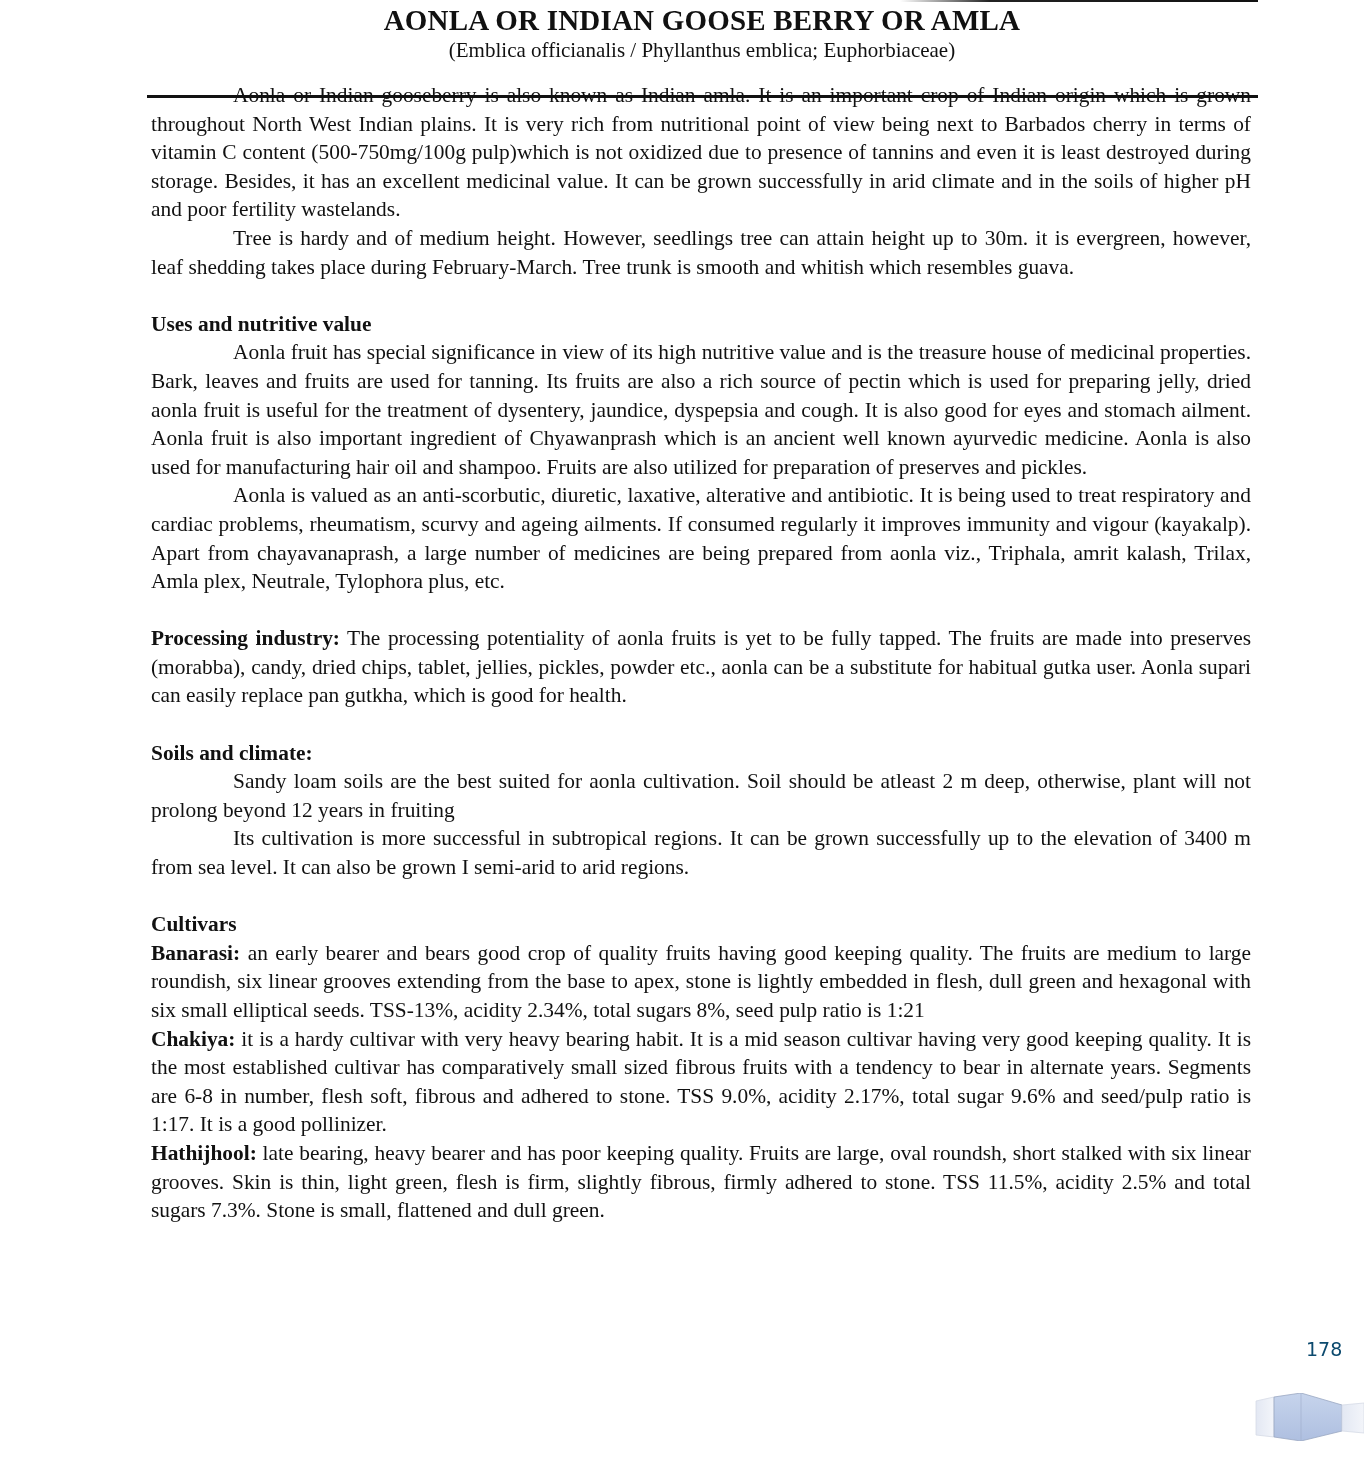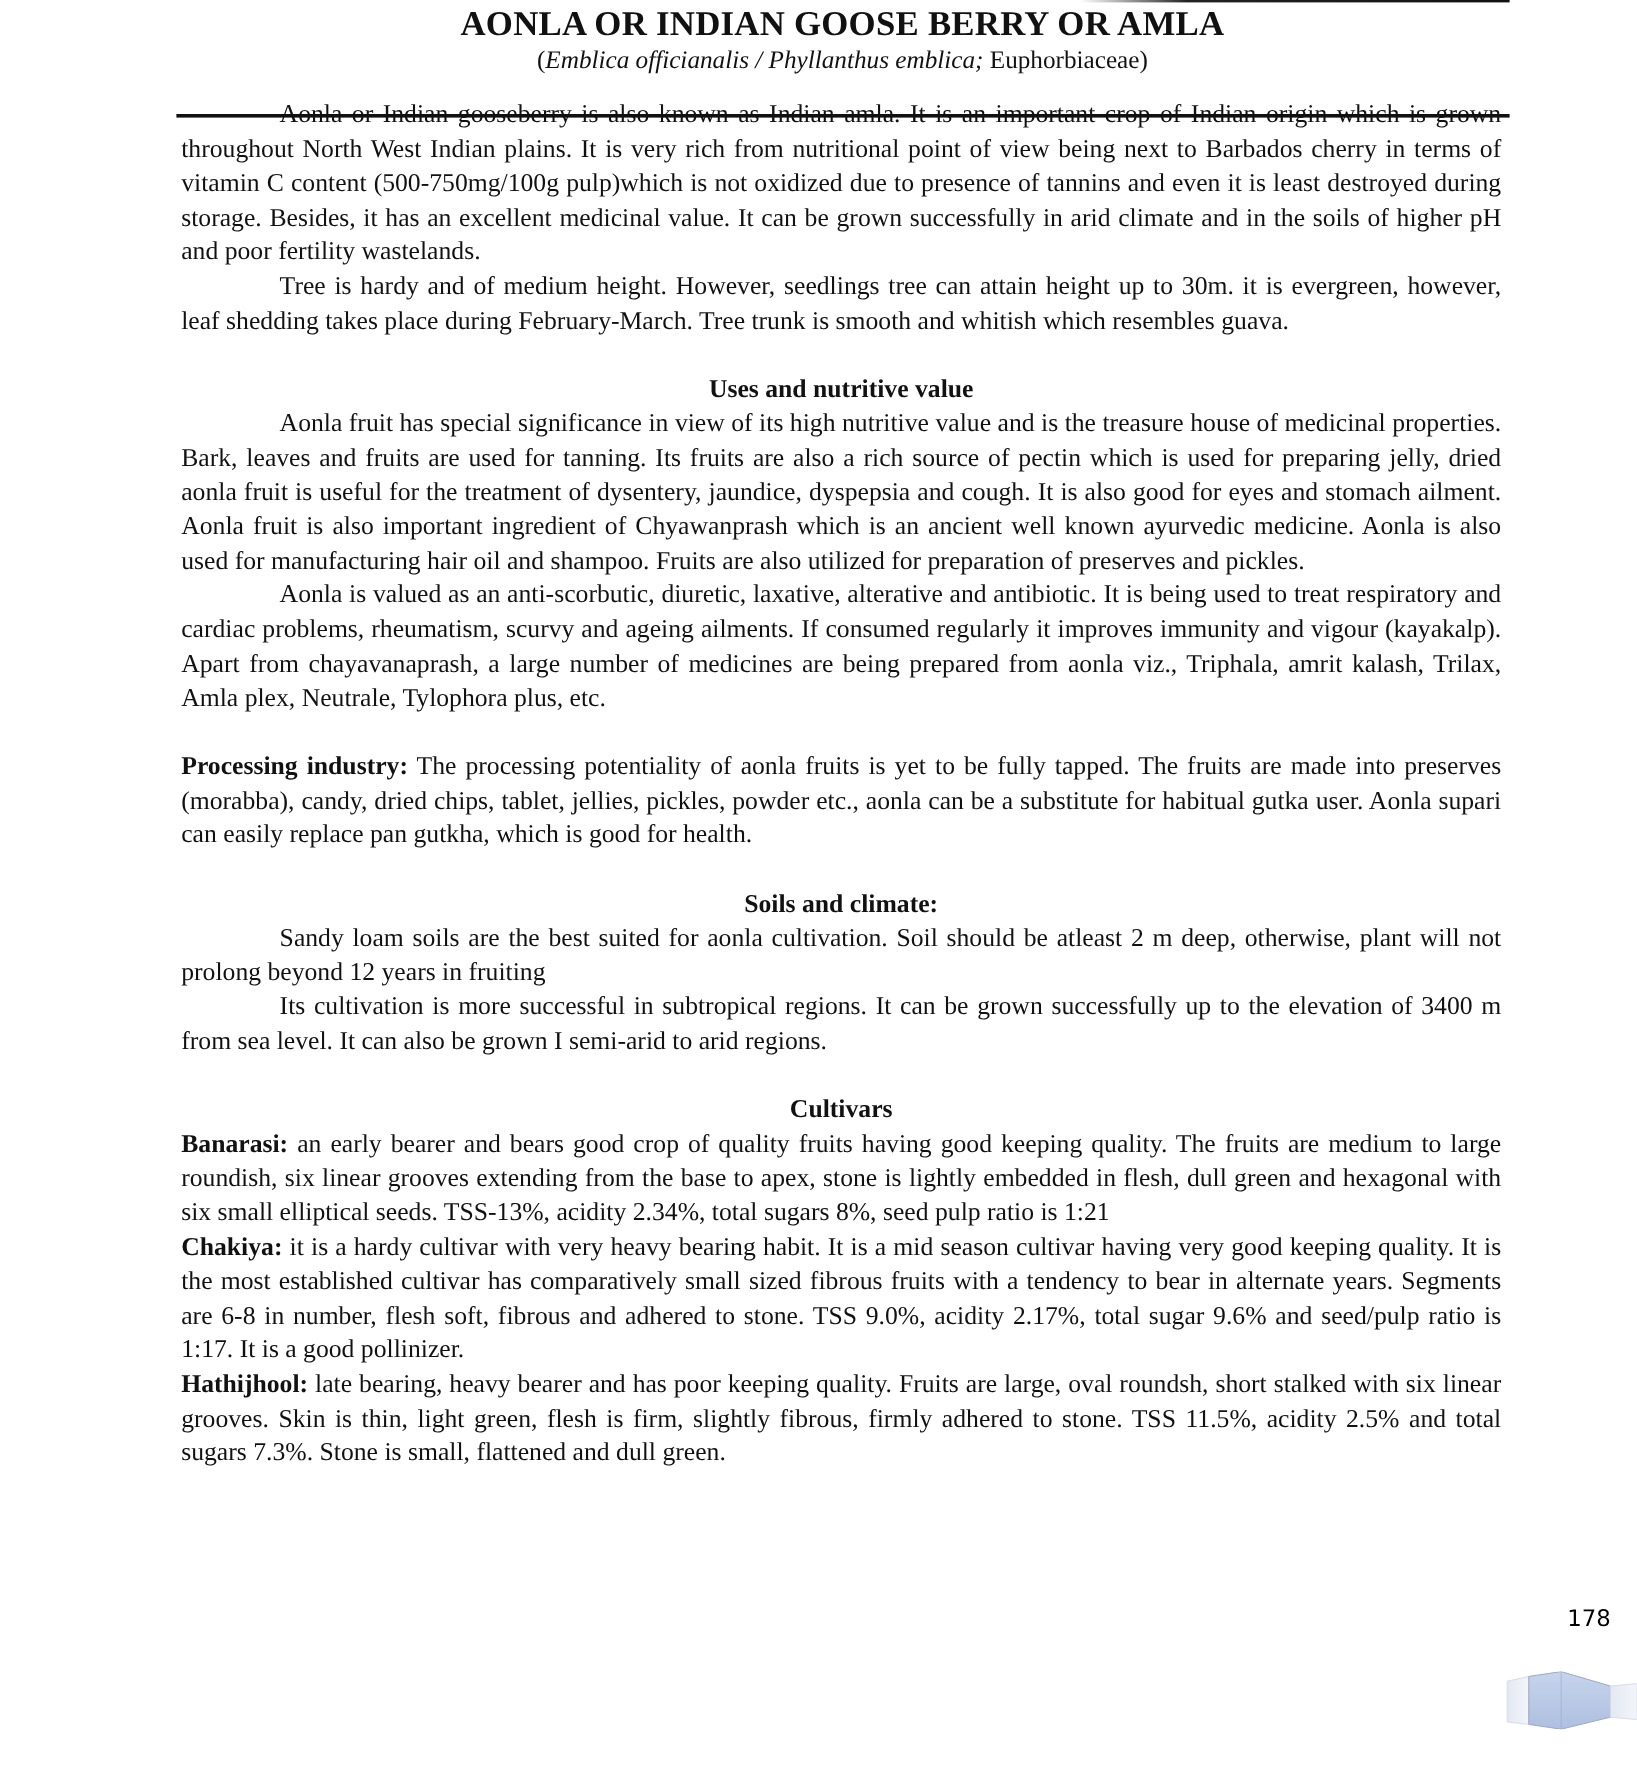--- a/index.html
+++ b/index.html
@@ -38,21 +38,21 @@
     .subtitle {
       position: absolute;
       left: 0;
       width: 1404px;
       top: 36px;
       text-align: center;
       font-size: 21px;
       line-height: 28px;
       margin: 0;
     }
-    .subtitle .sci { font-style: italic; }
+    .subtitle .sci { }
     .header-rule {
       position: absolute;
       left: 147px;
       top: 95px;
       width: 1111px;
       height: 3px;
       background: #111;
     }
     .content {
       position: absolute;
@@ -65,31 +65,30 @@
     .content p {
       margin: 0;
       text-align: justify;
     }
     .content p.indent { text-indent: 82px; }
     .content h2 {
       margin: 0;
       font-size: 21.4px;
       line-height: 28.6px;
       font-weight: bold;
-      text-align: center;
     }
     .gap { height: 28.6px; }
     .lead { font-weight: bold; margin-top: 43px; }
     .page-number {
       position: absolute;
       left: 1306px;
       top: 1338px;
       font-family: "DejaVu Sans", sans-serif;
       font-size: 19px;
-      color: #000000;
+      color: #0c4a6e;
     }
     .page-tab {
       position: absolute;
       left: 1254px;
       top: 1393px;
       width: 110px;
       height: 48px;
     }
   </style>
 </head>

